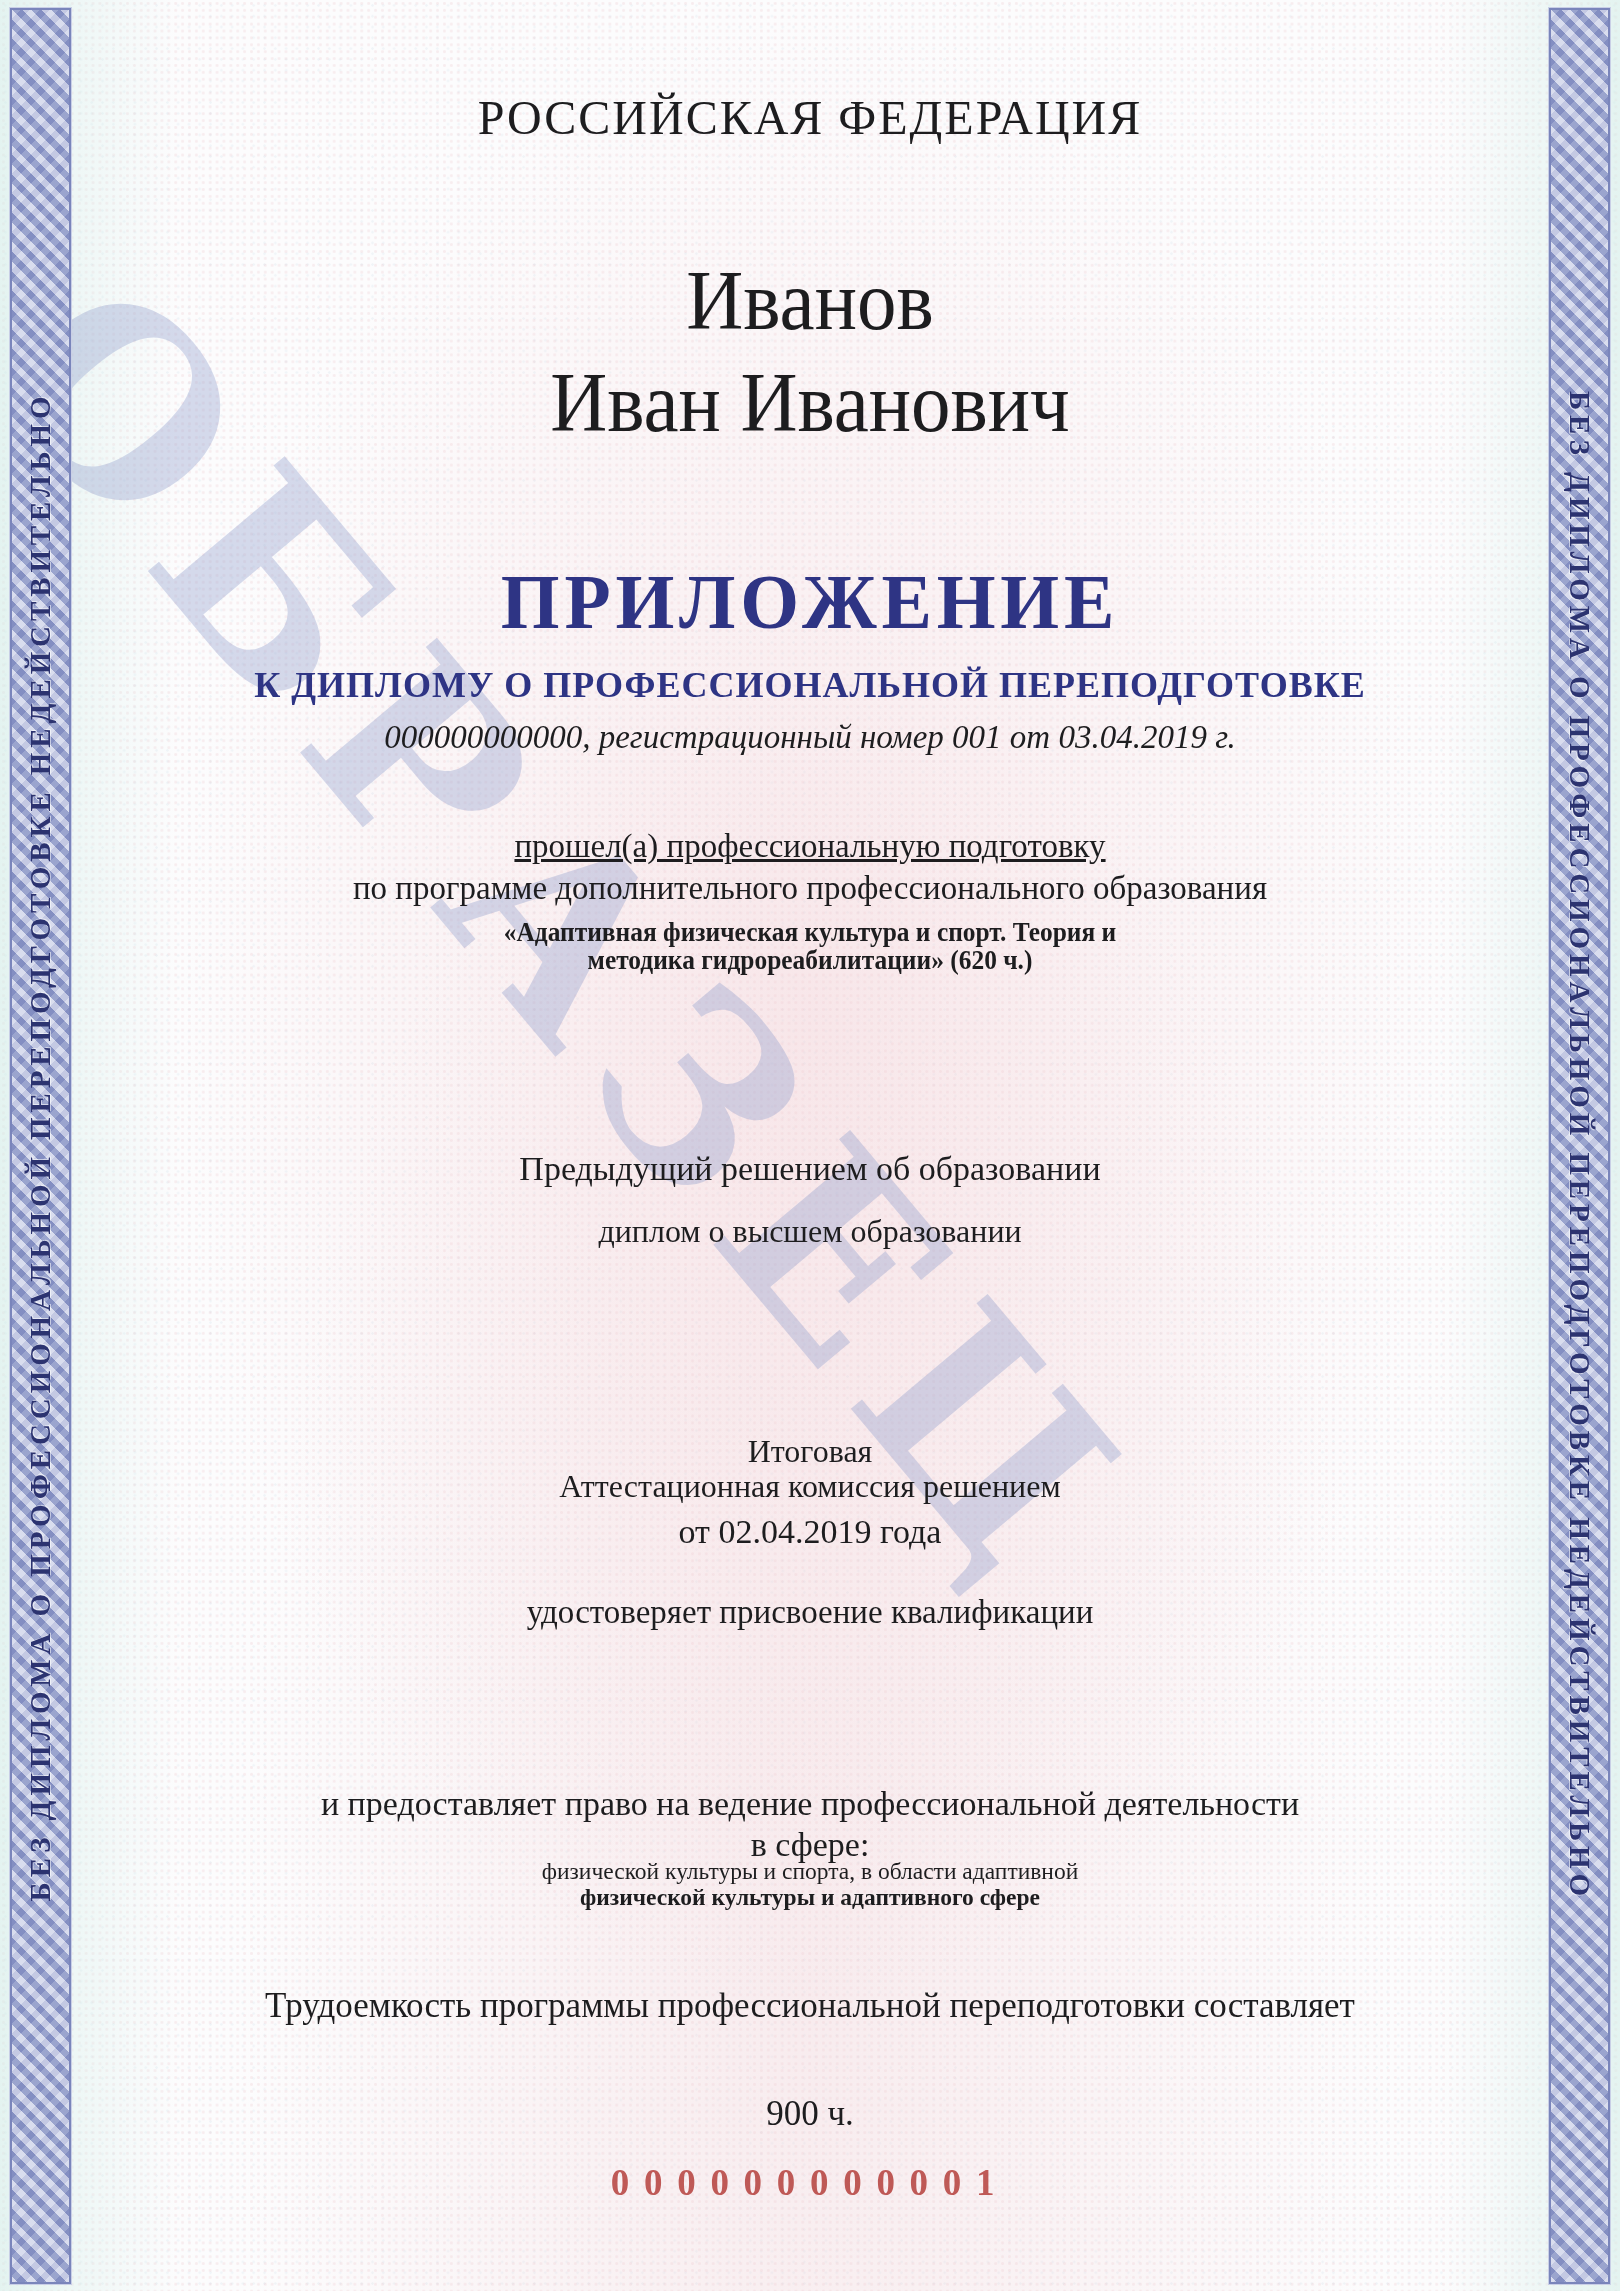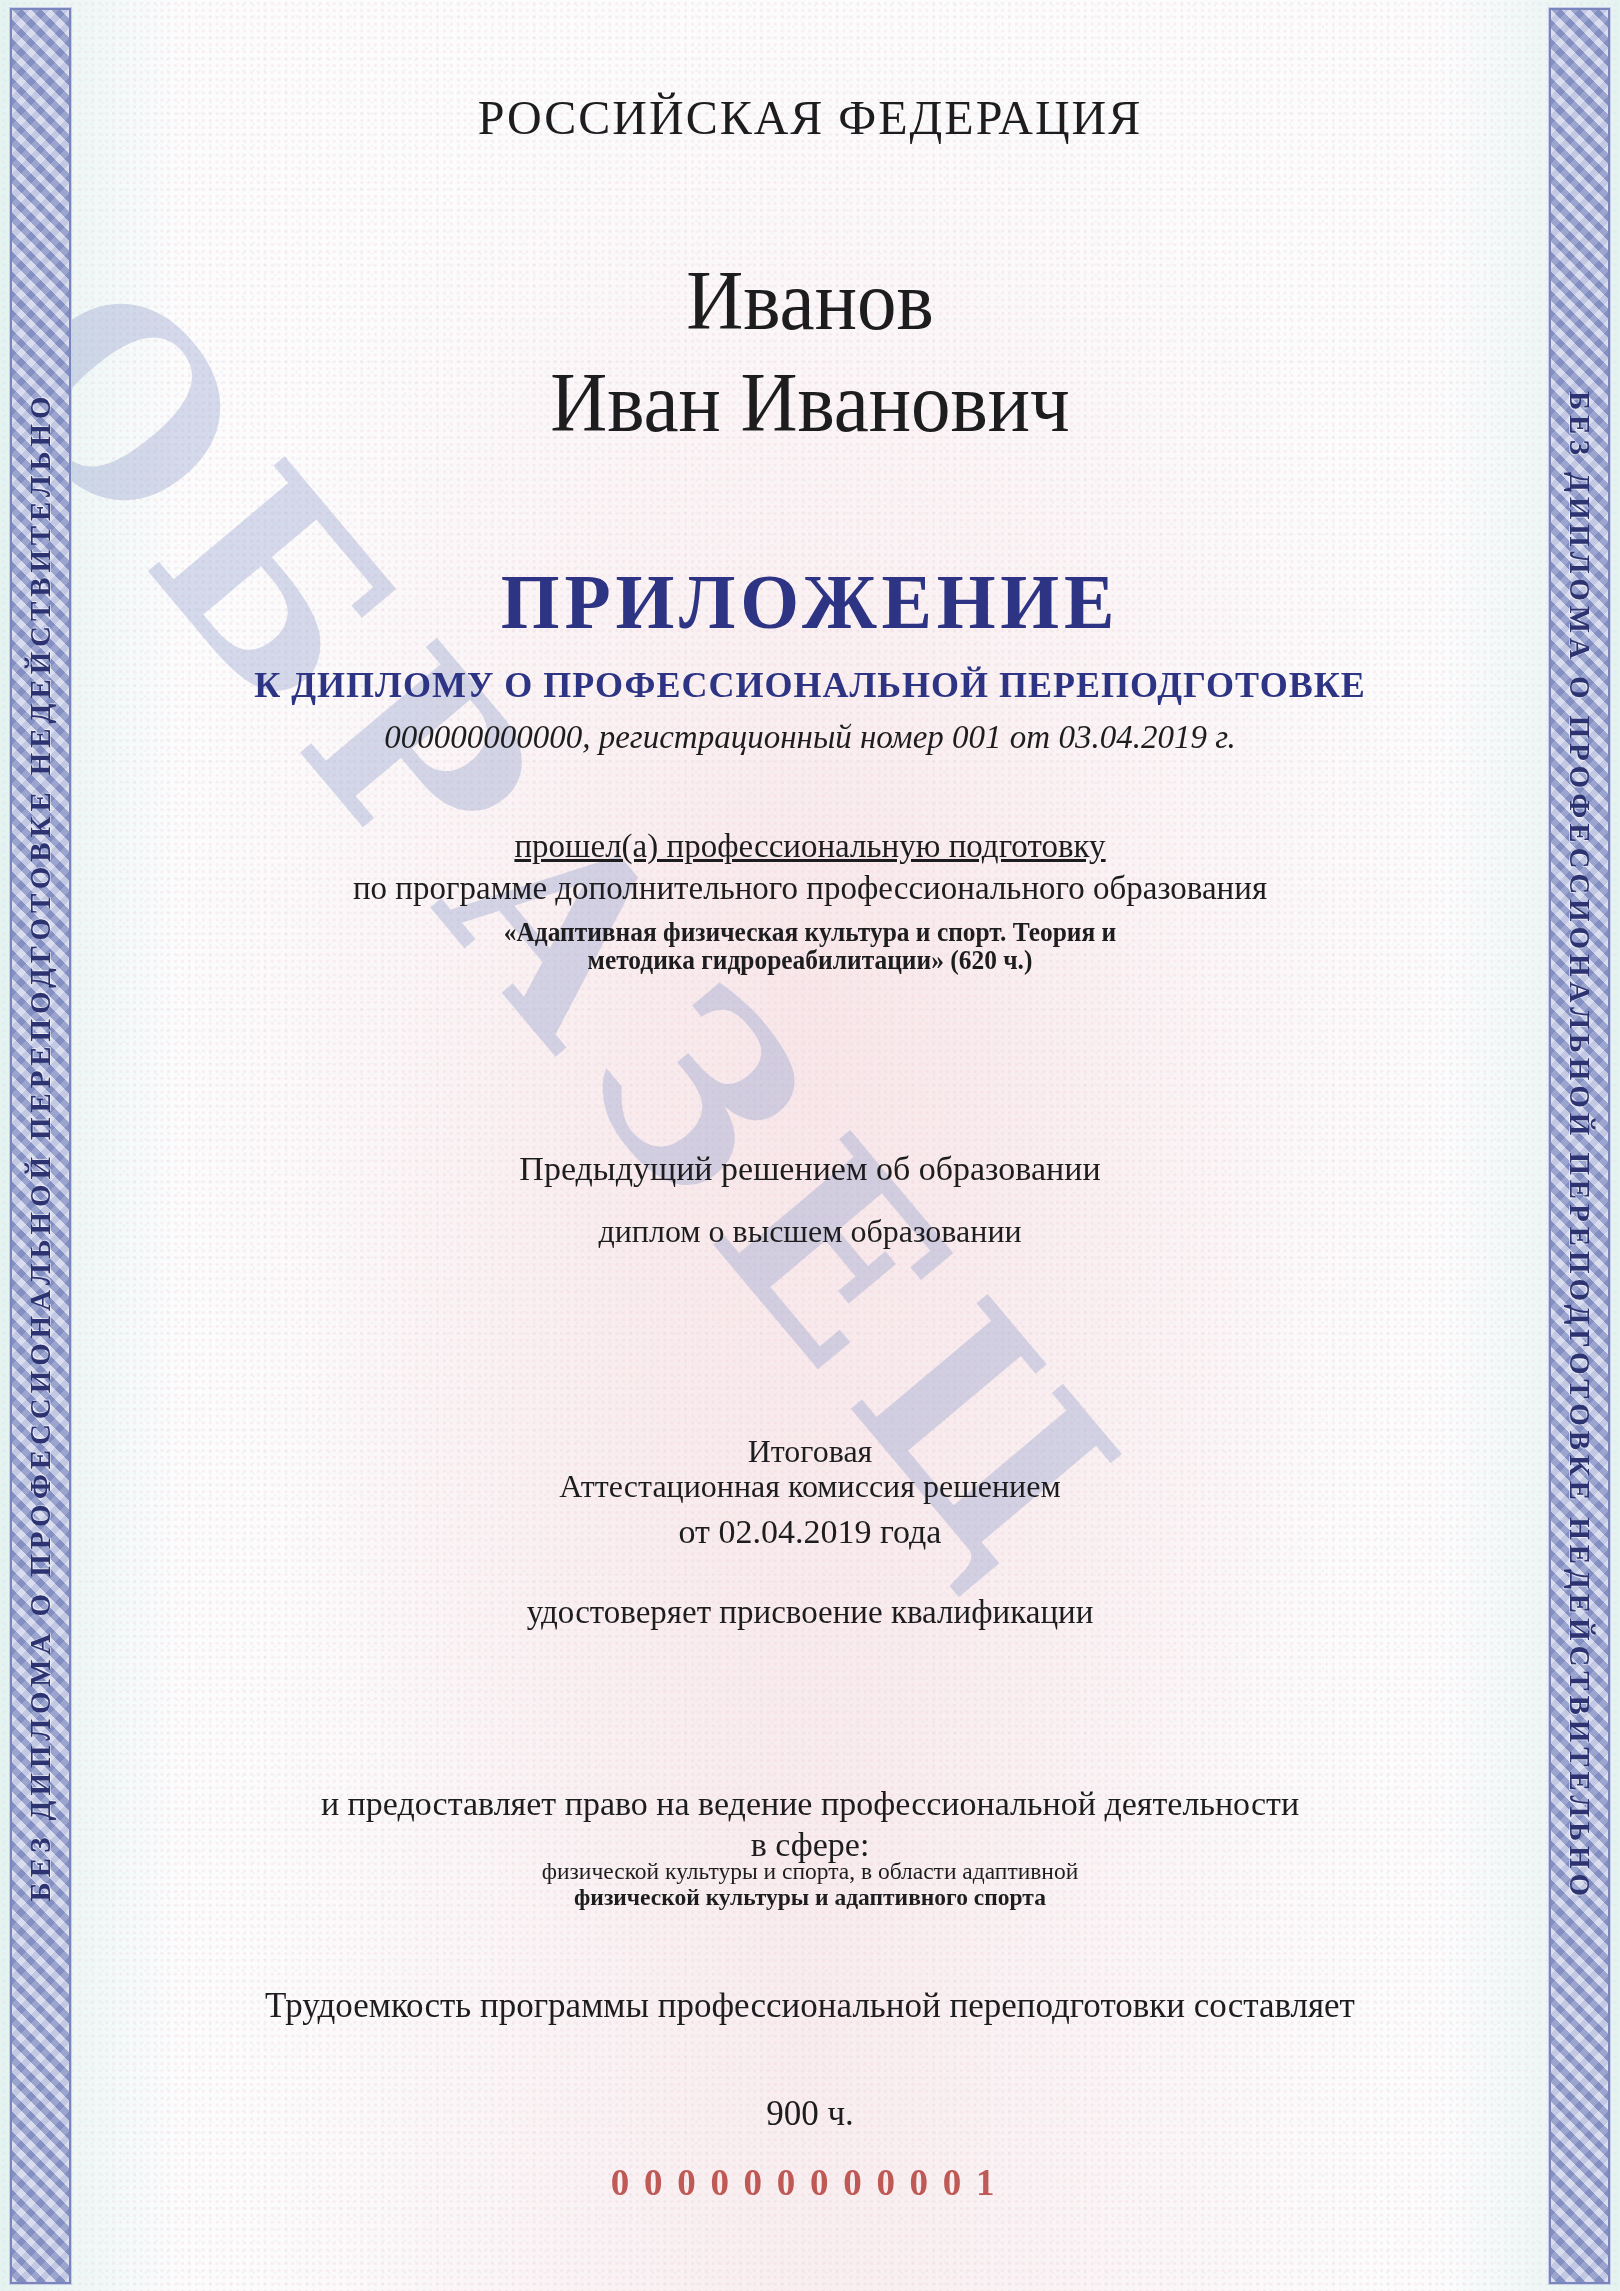--- a/index.html
+++ b/index.html
@@ -150,19 +150,19 @@
 <div class="line prevdoc-value">диплом о высшем образовании</div>
 
 <div class="line comm-1">Итоговая</div>
 <div class="line comm-2">Аттестационная комиссия решением</div>
 <div class="line comm-3">от 02.04.2019 года</div>
 <div class="line certifies">удостоверяет присвоение квалификации</div>
 
 <div class="line rights-1">и предоставляет право на ведение профессиональной деятельности</div>
 <div class="line rights-2">в сфере:</div>
 <div class="line sphere-1">физической культуры и спорта, в области адаптивной</div>
-<div class="line sphere-2">физической культуры и адаптивного спорта</div>
+<div class="line sphere-2">физической культуры и адаптивного сфере</div>
 
 <div class="line workload">Трудоемкость программы профессиональной переподготовки составляет</div>
 <div class="line hours">900 ч.</div>
 
 <div class="line serial">000000000001</div>
 
 
 </body></html>

